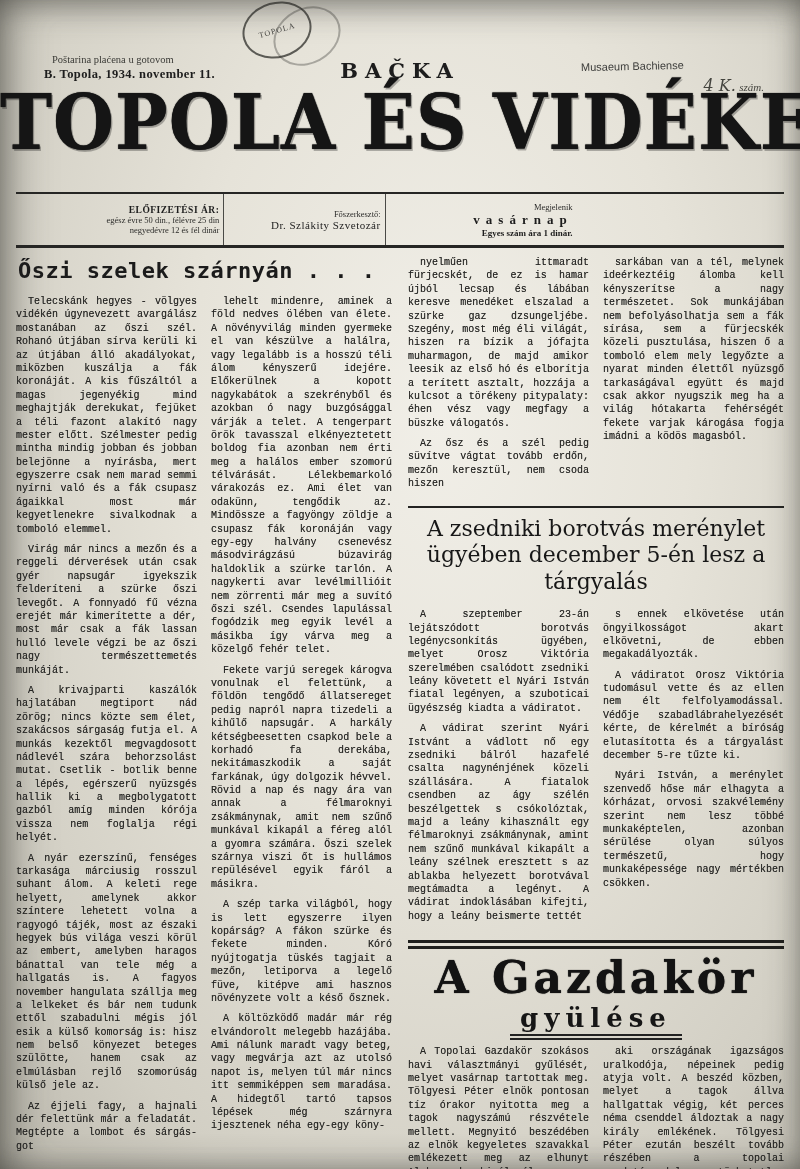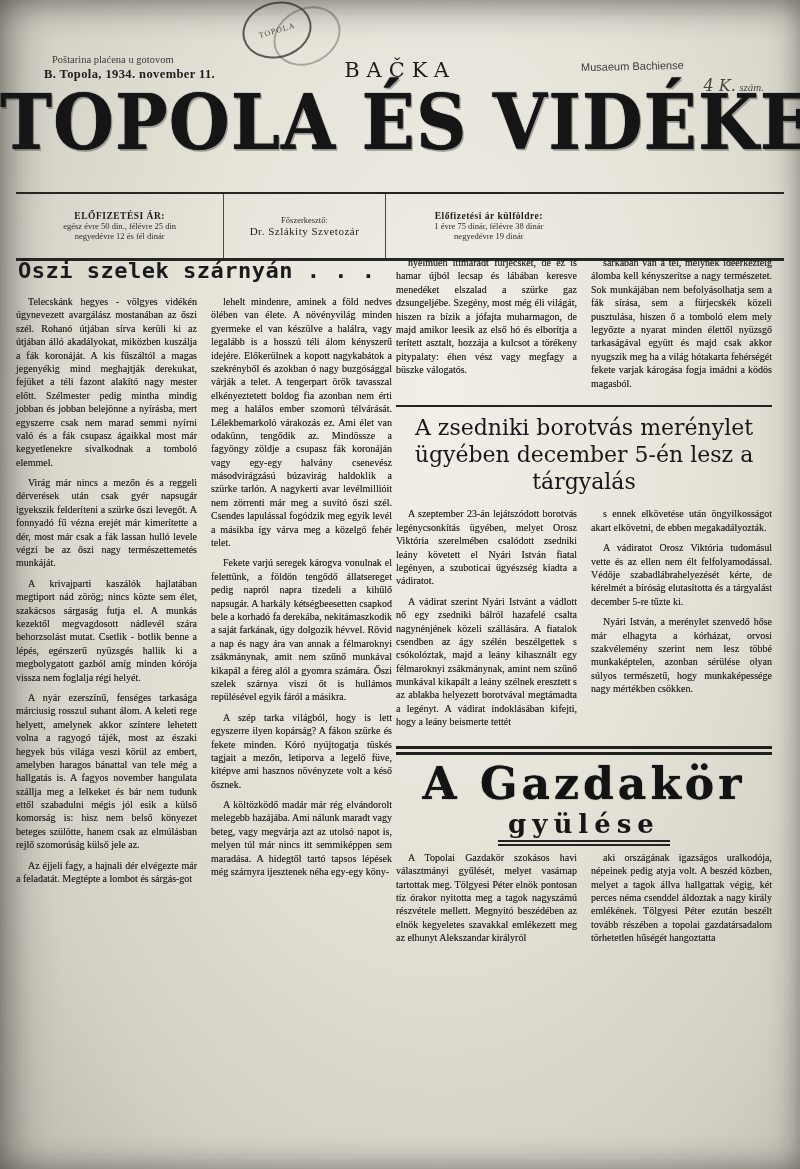--- a/index.html
+++ b/index.html
@@ -19,50 +19,50 @@
   .postmark .ring {
     position:absolute; width:70px; height:56px; border:2px solid rgba(45,45,42,.75);
     border-radius:50%; transform:rotate(-16deg);
     display:flex; align-items:center; justify-content:center;
     font-size:8px; letter-spacing:1px; color:rgba(45,45,42,.85); text-align:center;
   }
   .postmark .ring.ghost { left:30px; top:6px; opacity:.45; transform:rotate(-28deg); }
   .postage-note { position:absolute; left:52px; top:54px; font-size:10.5px; color:#3a3a36;text-align:right; }
   .date-line { position:absolute; left:44px; top:67px; font-size:12.5px; font-weight:bold; letter-spacing:.4px; }
   .region { position:absolute; left:50%; transform:translateX(-50%); top:58px;
-    font-size:21px; font-weight:normal; letter-spacing:7px; font-family:"DejaVu Serif",serif; }
+    font-size:21px; font-weight:bold; letter-spacing:7px; font-family:"DejaVu Serif",serif; }
   .museum { position:absolute; right:116px; top:60px; font-size:11px;
     font-family:"Liberation Sans", sans-serif; color:#3c3c3a; transform:rotate(-1.2deg); }
   .handwrite { position:absolute; right:36px; top:76px; color:#45453f; font-size:14px; }
   .handwrite .hw { font-style:italic; font-family:"DejaVu Serif",serif; font-size:16px; }
   .handwrite .pr { font-size:11px; font-style:italic; }
   .masthead {
     position:absolute; top:84px; left:0; right:0; text-align:center;
     font-family:"DejaVu Serif", serif; font-weight:bold; font-size:70px; line-height:1;
     letter-spacing:1px; transform:scaleY(1.1); transform-origin:top; color:#151515;
     text-shadow: 0 0 1px #000, 1.5px 1.5px 0 rgba(25,25,25,.3);
     white-space:nowrap;
   }
   .info-bar {
-    position:absolute; top:192px; left:16px; right:16px; height:69px;
+    position:absolute; top:192px; left:16px; right:16px; height:56px;
     border-top:2px solid #262624; border-bottom:3px solid #262624;
-    display:flex; align-items:stretch; text-align:center;
+    display:flex; align-items:stretch; text-align:right;
   }
   .info-cell { padding:4px 4px; display:flex; flex-direction:column; justify-content:center; }
   .info-cell + .info-cell { border-left:1px solid #4a4a46; }
   .ic-sub { width:27%; } .ic-ed { width:21%; } .ic-pub { width:25%; } .ic-for { width:27%; }
   .info-h  { font-size:9.5px; font-weight:bold; letter-spacing:.5px; }
   .info-s  { font-size:8.5px; color:#2c2c2a; }
   .ed-name { font-size:11px; letter-spacing:.5px; }
   .pub-day { font-size:13px; font-weight:bold; letter-spacing:6px; }
   .pub-price { font-size:9px; font-weight:bold; }
   
-  .main { position:absolute; top:256px; left:16px; right:16px; bottom:0; display:flex; gap:4px; }
+  .main { position:absolute; top:256px; left:16px; right:16px; bottom:0; display:flex; gap:4px;justify-content:space-between; }
   .half { width:calc(50% - 8px); }
-  .two-col { display:flex; gap:14px; }
+  .two-col { display:flex; gap:14px;font-family:Liberation Mono, monospace; }
   .col { flex:1; min-width:0; }
   .body-text p {
     font-size:10px; line-height:1.34; text-align:justify; text-indent:12px;
     margin-bottom:7px; color:#262624; text-shadow:0 0 .4px rgba(35,35,33,.6);
   }
   .oszi-title {
     font-family:"DejaVu Sans Mono", monospace; font-weight:bold; font-size:22px;
     letter-spacing:.5px; margin:2px 0 12px 2px; color:#1b1b1b; white-space:nowrap;
   }
   .rule-heavy { border-top:2.5px solid #232321; margin:8px 0 8px; }
@@ -109,53 +109,54 @@
     <div class="info-bar">
       <div class="info-cell ic-sub">
         <div class="info-h">ELŐFIZETÉSI ÁR:</div>
         <div class="info-s">egész évre 50 din., félévre 25 din</div>
         <div class="info-s">negyedévre 12 és fél dinár</div>
       </div>
       <div class="info-cell ic-ed">
         <div class="info-s">Főszerkesztő:</div>
         <div class="ed-name">Dr. Szlákity Szvetozár</div>
       </div>
-      <div class="info-cell ic-for">
-        <div class="info-h">Előfizetési ár külföldre:</div>
-        <div class="info-s">1 évre 75 dinár, félévre 38 dinár</div>
-        <div class="info-s">negyedévre 19 dinár</div>
+      <div class="info-cell ic-pub">
+        <div class="info-s">Megjelenik</div>
+        <div class="pub-day">vasárnap</div>
+        <div class="pub-price">Egyes szám ára 1 dinár.</div>
       </div>
     </div>
   </div>
 
   <div class="main">
 
     <div class="half">
       <h2 class="oszi-title">Őszi szelek szárnyán . . .</h2>
       <div class="two-col body-text">
         <div class="col">
             <p>Telecskánk hegyes - völgyes vidékén úgynevezett avargálász mostanában az őszi szél. Rohanó útjában sírva kerüli ki az útjában álló akadályokat, miközben kuszálja a fák koronáját. A kis fűszáltól a magas jegenyékig mind meghajtják derekukat, fejüket a téli fazont alakító nagy mester előtt. Szélmester pedig mintha mindig jobban és jobban belejönne a nyírásba, mert egyszerre csak nem marad semmi nyírni való és a fák csupasz ágaikkal most már kegyetlenekre sivalkodnak a tomboló elemmel.</p>
             <p>Virág már nincs a mezőn és a reggeli dérverések után csak gyér napsugár igyekszik felderíteni a szürke őszi levegőt. A fonnyadó fű vézna erejét már kimerítette a dér, most már csak a fák lassan hulló levele végzi be az őszi nagy természettemetés munkáját.</p>
             <p>A krivajparti kaszálók hajlatában megtiport nád zörög; nincs közte sem élet, szakácsos sárgaság futja el. A munkás kezektől megvagdosott nádlevél szára behorzsolást mutat. Csetlik - botlik benne a lépés, egérszerű nyüzsgés hallik ki a megbolygatott gazból amíg minden kórója vissza nem foglalja régi helyét.</p>
             <p>A nyár ezerszínű, fenséges tarkasága márciusig rosszul suhant álom. A keleti rege helyett, amelynek akkor színtere lehetett volna a ragyogó tájék, most az északi hegyek bús világa veszi körül az embert, amelyben haragos bánattal van tele még a hallgatás is. A fagyos november hangulata szállja meg a lelkeket és bár nem tudunk ettől szabadulni mégis jól esik a külső komorság is: hisz nem belső könyezet beteges szülötte, hanem csak az elmúlásban rejlő szomorúság külső jele az.</p>
-            <p>Az éjjeli fagy, a hajnali dér elvégezte már a feladatát. Megtépte a lombot és sárgás-got</p>
+            <p>Az éjjeli fagy, a hajnali dér felettünk már a feladatát. Megtépte a lombot és sárgás-got</p>
           </div>
         <div class="col">
             <p>lehelt mindenre, aminek a föld nedves ölében van élete. A növényvilág minden gyermeke el van készülve a halálra, vagy legalább is a hosszú téli álom kényszerű idejére. Előkerülnek a kopott nagykabátok a szekrényből és azokban ó nagy buzgósággal várják a telet. A tengerpart örök tavasszal elkényeztetett boldog fia azonban nem érti meg a halálos ember szomorú télvárását. Lélekbemarkoló várakozás ez. Ami élet van odakünn, tengődik az. Mindössze a fagyöngy zöldje a csupasz fák koronáján vagy egy-egy halvány csenevész másodvirágzású búzavirág haldoklik a szürke tarlón. A nagykerti avar levélmillióit nem zörrenti már meg a suvító őszi szél. Csendes lapulással fogódzik meg egyik levél a másikba így várva meg a közelgő fehér telet.</p>
             <p>Fekete varjú seregek károgva vonulnak el felettünk, a földön tengődő állatsereget pedig napról napra tizedeli a kihűlő napsugár. A harkály kétségbeesetten csapkod bele a korhadó fa derekába, nekitámaszkodik a saját farkának, úgy dolgozik hévvel. Rövid a nap és nagy ára van annak a félmaroknyi zsákmánynak, amit nem szűnő munkával kikapál a féreg alól a gyomra számára. Őszi szelek szárnya viszi őt is hullámos repülésével egyik fáról a másikra.</p>
             <p>A szép tarka világból, hogy is lett egyszerre ilyen kopárság? A fákon szürke és fekete minden. Kóró nyújtogatja tüskés tagjait a mezőn, letiporva a legelő füve, kitépve ami hasznos növényzete volt a késő ősznek.</p>
             <p>A költözködő madár már rég elvándorolt melegebb hazájába. Ami nálunk maradt vagy beteg, vagy megvárja azt az utolsó napot is, melyen túl már nincs itt semmiképpen sem maradása. A hidegtől tartó tapsos lépések még szárnyra ijesztenek néha egy-egy köny-</p>
           </div>
       </div>
     </div>
 
     <div class="half">
       <div class="two-col body-text">
         <div class="col">
             <p>nyelműen ittmaradt fürjecskét, de ez is hamar újból lecsap és lábában keresve menedéket elszalad a szürke gaz dzsungeljébe. Szegény, most még éli világát, hiszen ra bízik a jófajta muharmagon, de majd amikor leesik az első hó és elborítja a terített asztalt, hozzája a kulcsot a törékeny pitypalaty: éhen vész vagy megfagy a büszke válogatós.</p>
+            <p>Az ősz és a szél pedig süvítve vágtat tovább erdőn, mezőn keresztül, nem csoda hiszen</p>
           </div>
         <div class="col">
             <p>sarkában van a tél, melynek ideérkeztéig álomba kell kényszerítse a nagy természetet. Sok munkájában nem befolyásolhatja sem a fák sírása, sem a fürjecskék közeli pusztulása, hiszen ő a tomboló elem mely legyőzte a nyarat minden élettől nyüzsgő tarkaságával együtt és majd csak akkor nyugszik meg ha a világ hótakarta fehérségét fekete varjak károgása fogja imádni a ködös magasból.</p>
           </div>
       </div>
 
       <div class="rule-heavy"></div>
 
       <div>
         <h2 class="zsedniki-headline">A zsedniki borotvás merénylet ügyében december 5-én lesz a tárgyalás</h2>

